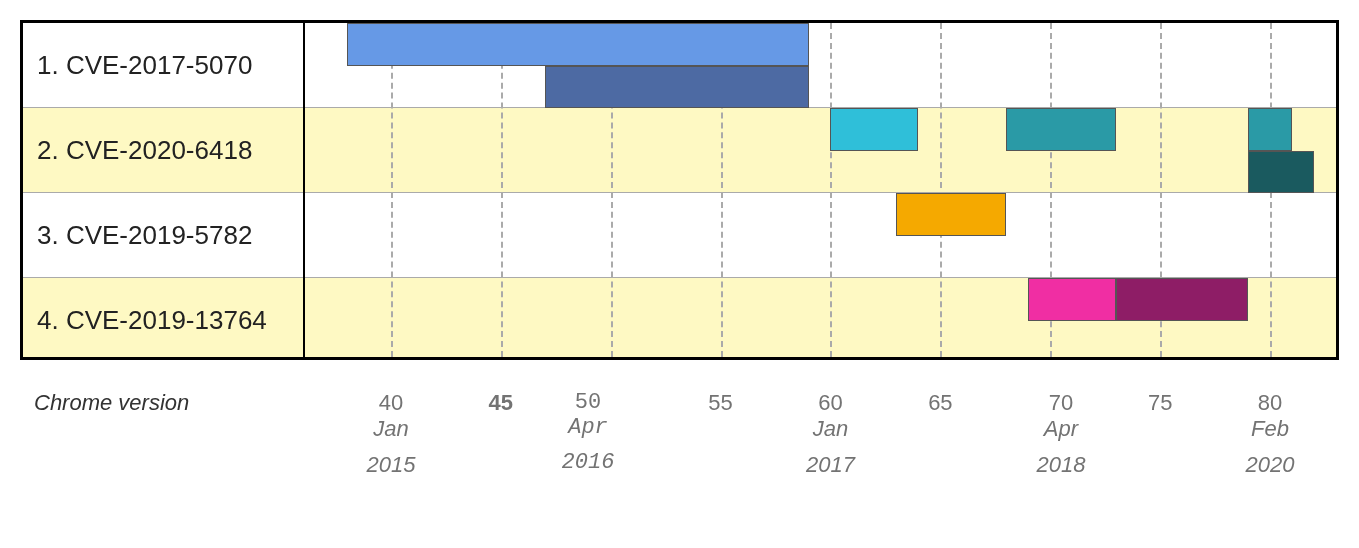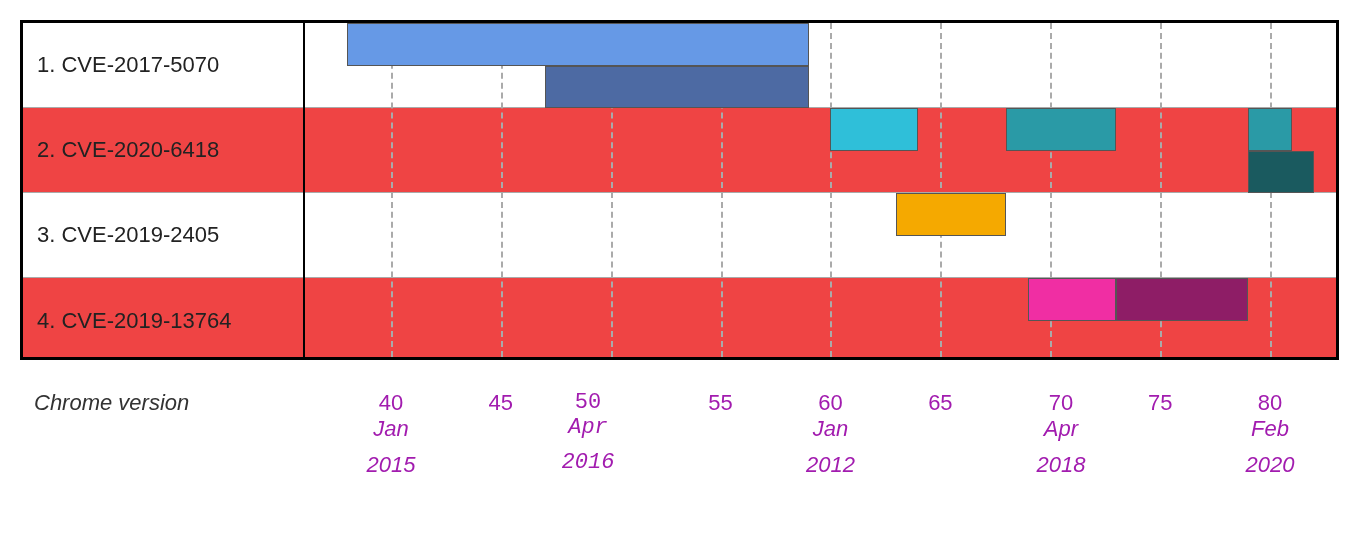--- a/index.html
+++ b/index.html
@@ -20,29 +20,29 @@
     background: #fff;
     overflow: hidden;
   }
   .row {
     position: relative;
     height: 85px;
     border-bottom: 1px solid #aaa;
   }
   .row:last-child { border-bottom: none; }
   .row.odd { background: #fff; }
-  .row.even { background: #ef4444; }
+  .row.even { background: #fef9c3; }
   .label-area {
     position: absolute;
     left: 0; top: 0; bottom: 0;
     width: 280px;
     display: flex;
     align-items: center;
     padding-left: 14px;
-    font-size: 22px;
+    font-size: 26px;
     color: #222;
     z-index: 5;
   }
   .plot-area {
     position: absolute;
     left: 280px; right: 0; top: 0; bottom: 0;
   }
   .divider {
     position: absolute;
     top: 0; bottom: 0;
@@ -75,21 +75,21 @@
     font-size: 22px;
     color: #333;
     font-style: italic;
   }
   .tick {
     position: absolute;
     top: 0;
     transform: translateX(-50%);
     text-align: center;
     font-size: 22px;
-    color: #a21caf;
+    color: #737373;
     white-space: nowrap;
   }
   .tick .num { display:block; }
   .tick .mon { display:block; font-style: italic; }
   .tick .yr  { display:block; margin-top: 10px; font-style: italic; }
 </style>
 </head>
 <body>
 
 <div class="chart-wrap">
@@ -117,21 +117,21 @@
         <div class="row even" style="height: 85px;">
           <div class="label-area">2. CVE-2020-6418</div>
           <div class="plot-area">
             <div class="bar" style="left: 527.489px; width: 87.9149px; top: 0px; height: 42.5px; background: rgb(47, 191, 217);"></div>
             <div class="bar" style="left: 703.319px; width: 109.894px; top: 0px; height: 42.5px; background: rgb(42, 154, 166);"></div>
             <div class="bar" style="left: 945.085px; width: 43.9574px; top: 0px; height: 42.5px; background: rgb(42, 154, 166);"></div>
             <div class="bar" style="left: 945.085px; width: 65.9362px; top: 42.5px; height: 42.5px; background: rgb(26, 90, 95);"></div>
           </div>
         </div>
         <div class="row odd" style="height: 85px;">
-          <div class="label-area">3. CVE-2019-2405</div>
+          <div class="label-area">3. CVE-2019-5782</div>
           <div class="plot-area">
             <div class="bar" style="left: 593.426px; width: 109.894px; top: 0px; height: 42.5px; background: rgb(245, 169, 0);"></div>
           </div>
         </div>
         <div class="row even" style="height: 85px;">
           <div class="label-area">4. CVE-2019-13764</div>
           <div class="plot-area">
             <div class="bar" style="left: 725.298px; width: 87.9149px; top: 0px; height: 42.5px; background: rgb(240, 46, 163);"></div>
             <div class="bar" style="left: 813.213px; width: 131.872px; top: 0px; height: 42.5px; background: rgb(142, 29, 102);"></div>
           </div>
@@ -139,35 +139,35 @@
       </div>
   </div>
   <div class="axis">
     <div class="axis-label">Chrome version</div>
     <div id="ticks-container">
         <div class="tick" style="left: 370.915px;">
           <span class="num">40</span>
           <span class="mon">Jan</span>
           <span class="yr">2015</span>
         </div>
-        <div class="tick" style="left: 480.809px;">
+        <div class="tick" style="left: 480.809px; font-weight: bold;">
           <span class="num">45</span>
         </div>
         <div class="tick" style="left: 568px; font-family: Liberation Mono, monospace;">
           <span class="num">50</span>
           <span class="mon">Apr</span>
           <span class="yr">2016</span>
         </div>
         <div class="tick" style="left: 700.596px;">
           <span class="num">55</span>
         </div>
         <div class="tick" style="left: 810.489px;">
           <span class="num">60</span>
           <span class="mon">Jan</span>
-          <span class="yr">2012</span>
+          <span class="yr">2017</span>
         </div>
         <div class="tick" style="left: 920.383px;">
           <span class="num">65</span>
         </div>
         <div class="tick" style="left: 1041px;">
           <span class="num">70</span>
           <span class="mon">Apr</span>
           <span class="yr">2018</span>
         </div>
         <div class="tick" style="left: 1140.17px;">

